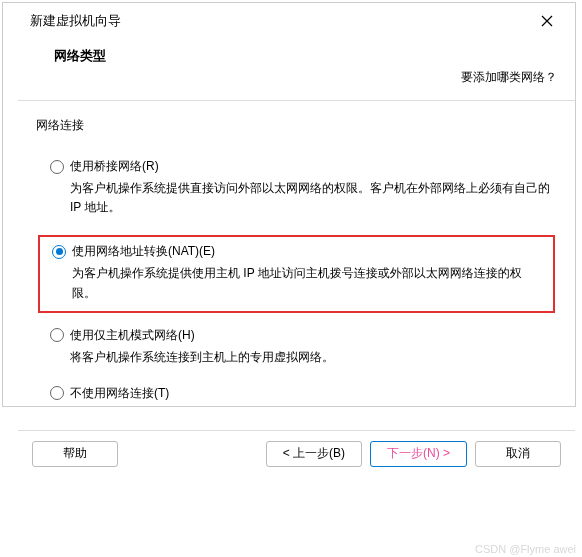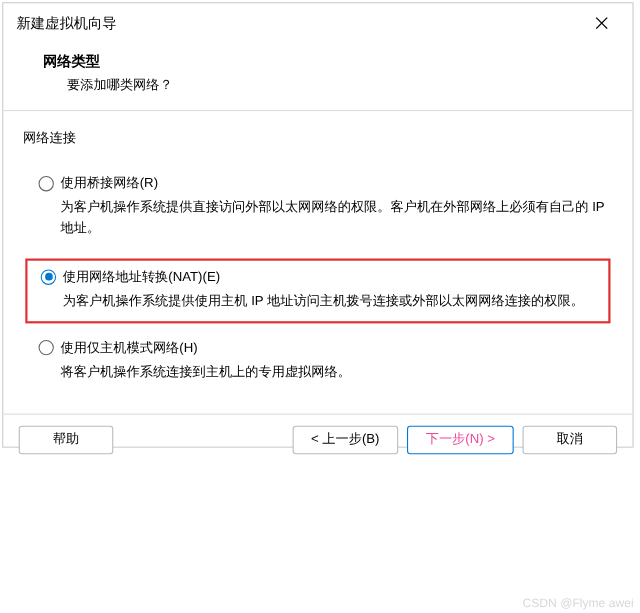--- a/index.html
+++ b/index.html
@@ -13,20 +13,21 @@
       color: #000;
     }
     .dialog {
       width: 574px;
       height: 405px;
       border: 1px solid #ccc;
       background: #fff;
       display: flex;
       flex-direction: column;
       margin: 2px;
+      padding-left: 15px;
     }
     .titlebar {
       display: flex;
       align-items: center;
       justify-content: space-between;
       padding: 6px 8px 6px 12px;
       font-size: 13px;
     }
     .close-btn {
       width: 40px;
@@ -43,20 +44,21 @@
     }
     .header-title {
       font-weight: bold;
       font-size: 13px;
       margin-bottom: 4px;
       margin-left: 18px;
     }
     .header-subtitle {
       font-size: 12px;
       margin-left: 40px;
+      text-align: right;
     }
     .content {
       flex: 1;
       padding: 16px 18px 10px 18px;
     }
     .group-label {
       font-size: 12px;
       margin-bottom: 24px;
     }
     .option {
@@ -179,20 +181,26 @@
     </div>
 
     <div class="option">
       <div class="radio-row">
         <span class="radio"></span>
         <span class="radio-label">使用仅主机模式网络(H)</span>
       </div>
       <div class="option-desc">将客户机操作系统连接到主机上的专用虚拟网络。</div>
     </div>
 
+    <div class="option">
+      <div class="radio-row">
+        <span class="radio"></span>
+        <span class="radio-label">不使用网络连接(T)</span>
+      </div>
+    </div>
 
   </div>
 
   <div class="button-bar">
     <button class="btn">帮助</button>
     <div class="spacer"></div>
     <button class="btn">&lt; 上一步(B)</button>
     <button class="btn primary">下一步(N) &gt;</button>
     <button class="btn">取消</button>
   </div>

